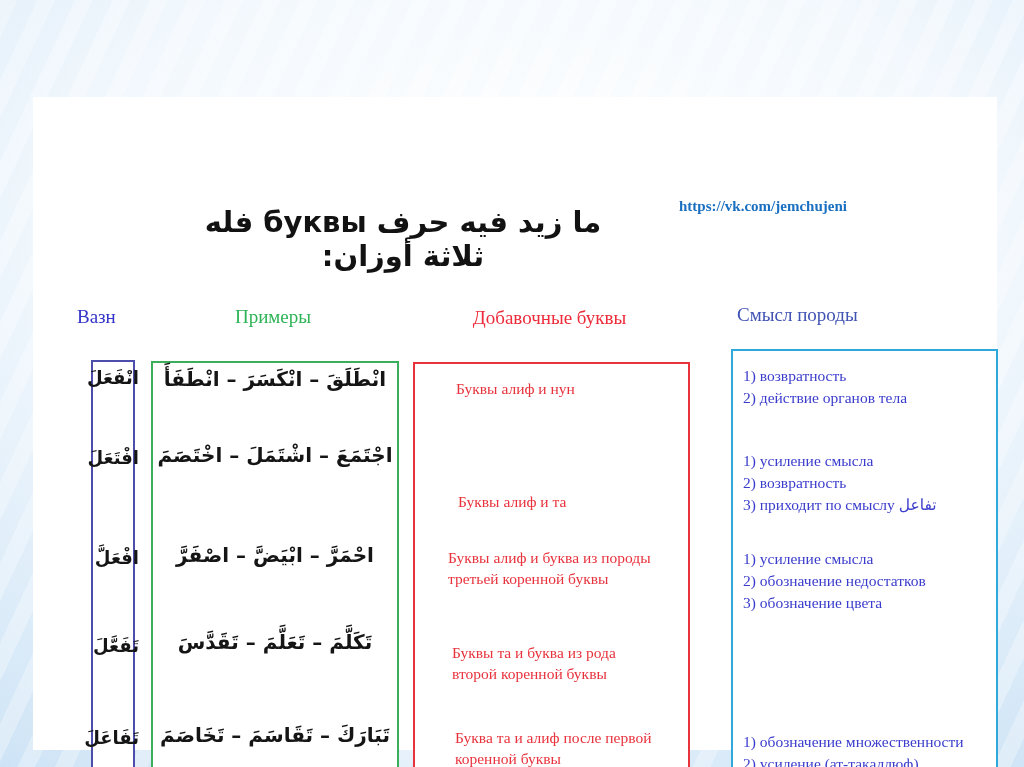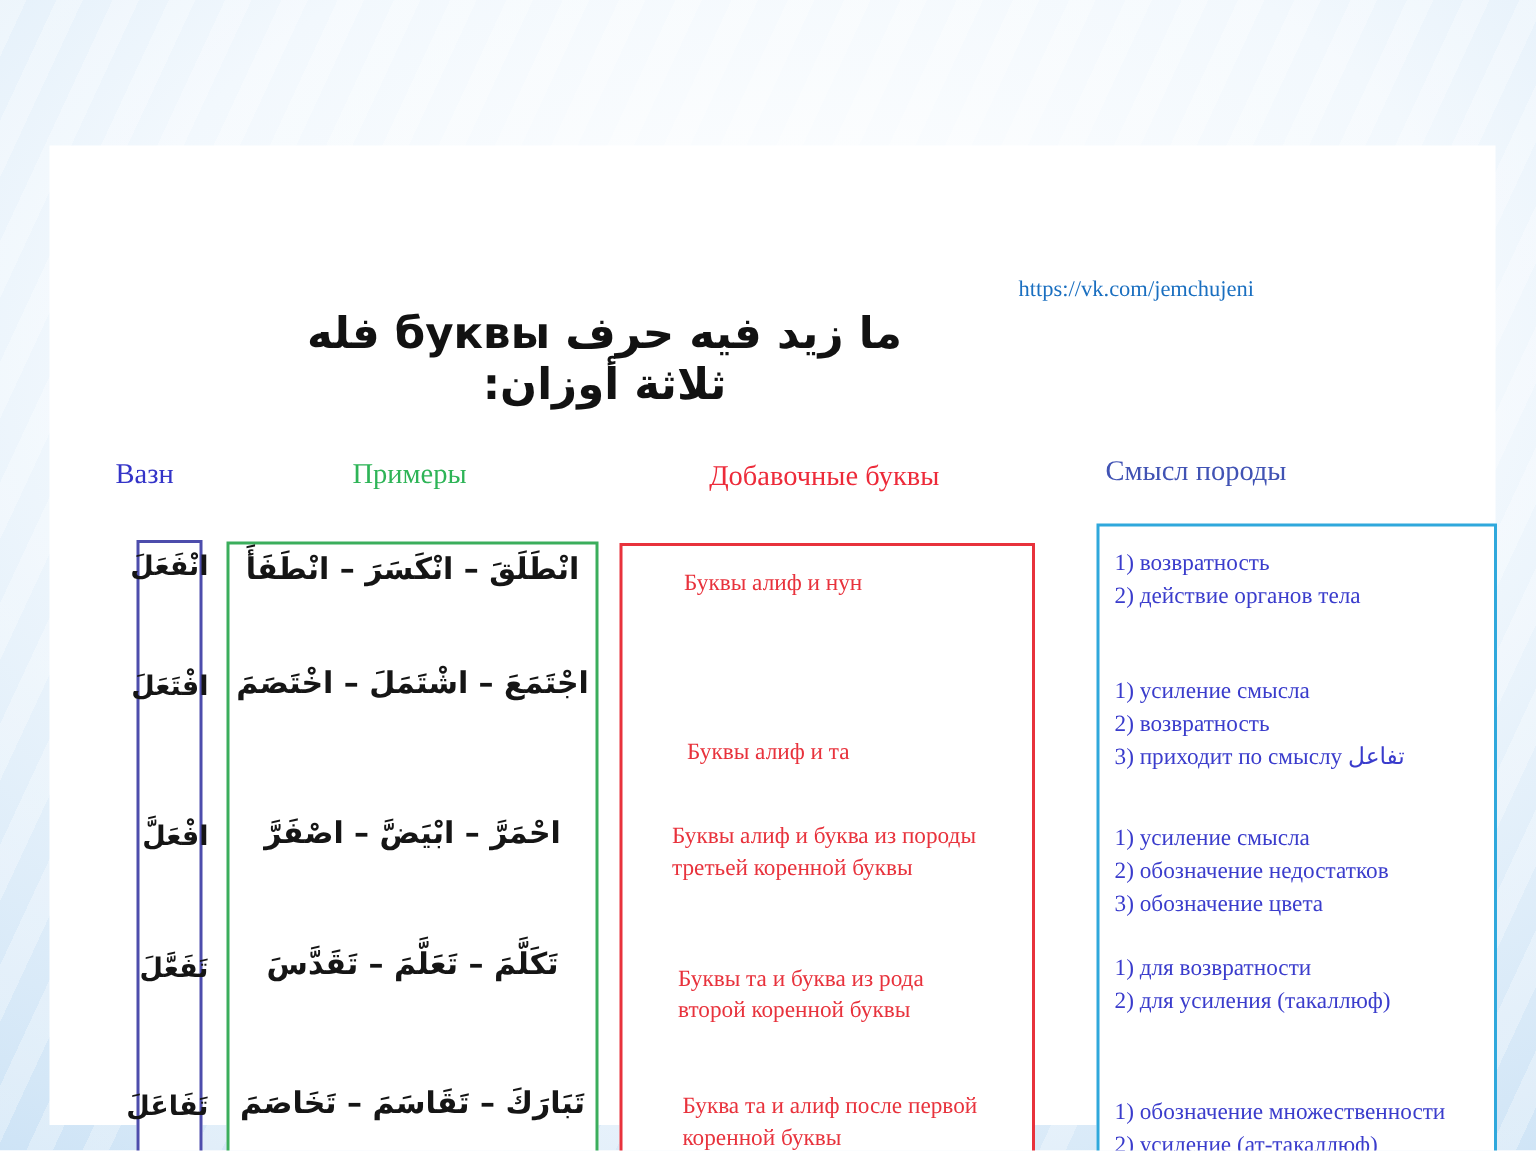--- a/index.html
+++ b/index.html
@@ -16,22 +16,22 @@
     background:repeating-linear-gradient(115deg, rgba(255,255,255,0.30) 0 16px, rgba(255,255,255,0) 16px 34px);
     pointer-events:none;
   }
 
   .content{
     position:absolute;left:33px;top:97px;width:964px;height:653px;
     background:#ffffff;
   }
 
   .url{
-    position:absolute;left:646px;top:88px;width:230px;
-    font-size:15px;font-weight:normal;color:#1a6fc0;
+    position:absolute;left:646px;top:101px;width:230px;
+    font-size:15px;font-weight:bold;color:#1a6fc0;
     font-family:"Liberation Serif","DejaVu Serif",serif;
   }
 
   .title-ar{
     position:absolute;left:150px;top:108px;width:440px;
     direction:rtl;text-align:center;
     font-family:"DejaVu Sans",sans-serif;
     font-size:29px;font-weight:bold;color:#121212;
   }
 
@@ -135,24 +135,20 @@
       <div class="cyan-row cr-1">
         <div class="cyan-line">1) усиление смысла</div>
         <div class="cyan-line">2) возвратность</div>
         <div class="cyan-line">3) приходит по смыслу تفاعل</div>
       </div>
       <div class="cyan-row cr-2">
         <div class="cyan-line">1) усиление смысла</div>
         <div class="cyan-line">2) обозначение недостатков</div>
         <div class="cyan-line">3) обозначение цвета</div>
       </div>
-      <div class="cyan-row cr-3">
-        <div class="cyan-line">1) для возвратности</div>
-        <div class="cyan-line">2) для усиления (такаллюф)</div>
-      </div>
       <div class="cyan-row cr-4">
         <div class="cyan-line">1) обозначение множественности</div>
         <div class="cyan-line">2) усиление (ат-такаллюф)</div>
       </div>
     </div>
 
   </div>
 </div>
 
 </body></html>

